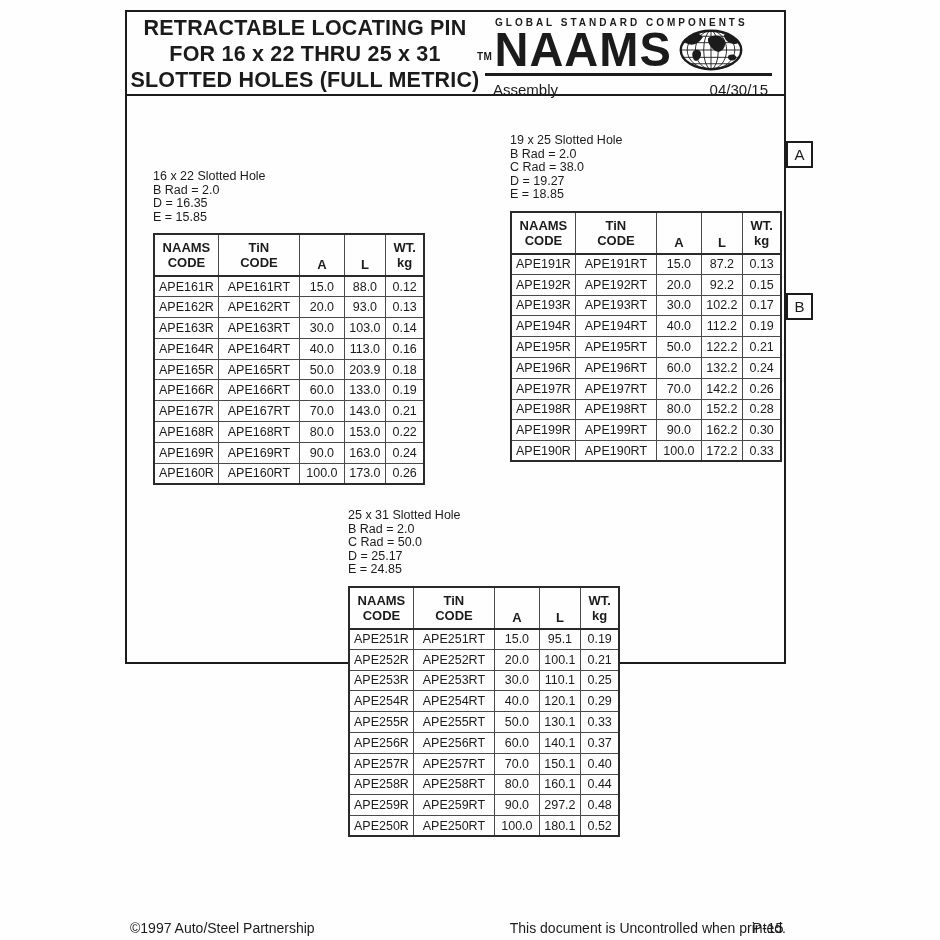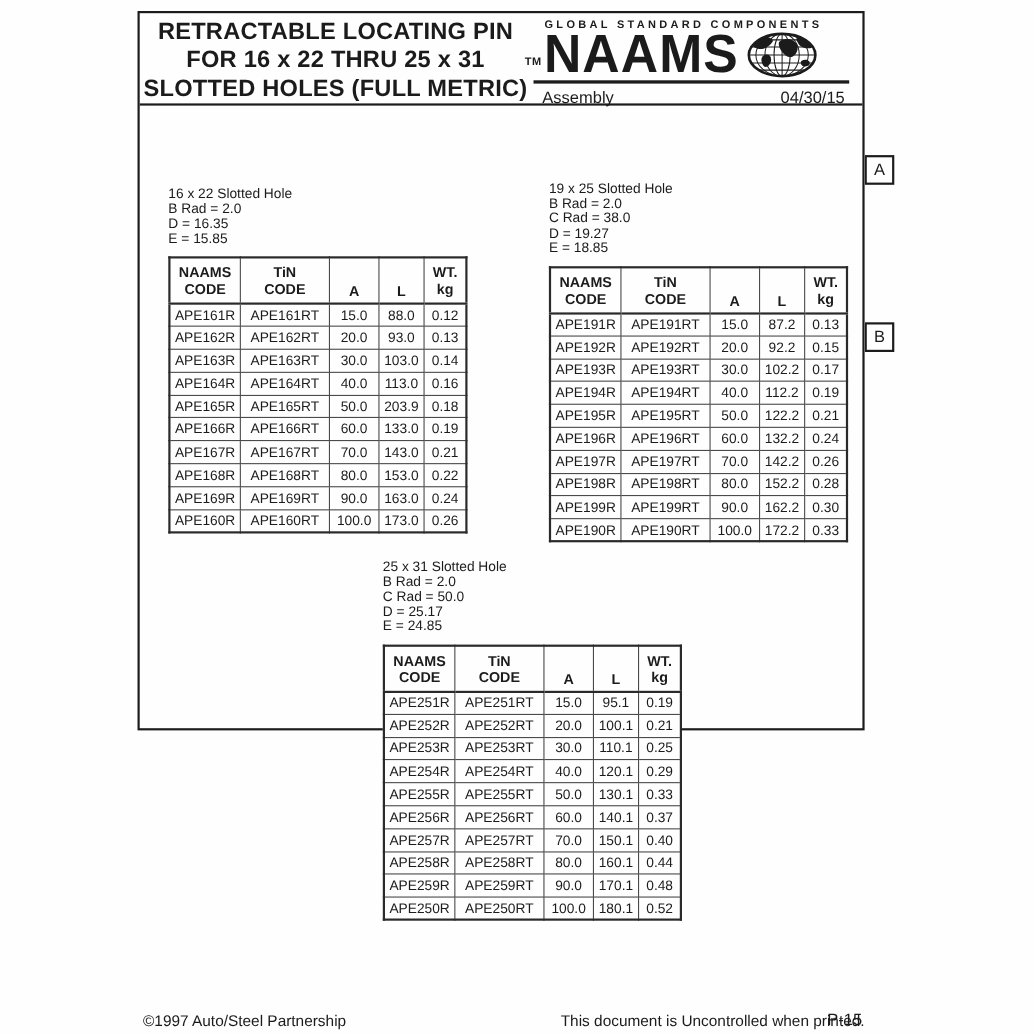--- a/index.html
+++ b/index.html
@@ -45,21 +45,21 @@
     position:absolute; width:27px; height:27px; background:#fefefe;
     border:2px solid #1c1c1c; text-align:center; line-height:24px;
     font-size:15px; color:#1b1b1b;
   }
   .side-label.pos-a { left:786px; top:141px; }
   .side-label.pos-b { left:786px; top:293px; }
 
   
   .section { position:absolute; }
   .section.s1 { left:153px; top:134px;margin-top:36px; }
-  .section.s2 { left:499px; top:134px;margin-top:31px; }
+  .section.s2 { left:510px; top:134px; }
   .section.s3 { left:348px; top:509px; }
   .spec-lines { font-size:12.5px; line-height:13.5px; margin-bottom:9px; }
 
   table.spec {
     border-collapse:collapse; background:#fefefe;
     font-size:12.5px; border:2px solid #2a2a2a;
   }
   table.spec th, table.spec td {
     border:1px solid #4a4a4a; text-align:center; padding:1px 4px;
   }
@@ -449,21 +449,21 @@
             <td>APE258R</td>
             <td>APE258RT</td>
             <td>80.0</td>
             <td>160.1</td>
             <td>0.44</td>
           </tr>
           <tr>
             <td>APE259R</td>
             <td>APE259RT</td>
             <td>90.0</td>
-            <td>170.1</td>
+            <td>297.2</td>
             <td>0.48</td>
           </tr>
           <tr>
             <td>APE250R</td>
             <td>APE250RT</td>
             <td>100.0</td>
             <td>180.1</td>
             <td>0.52</td>
           </tr>
         </tbody>

